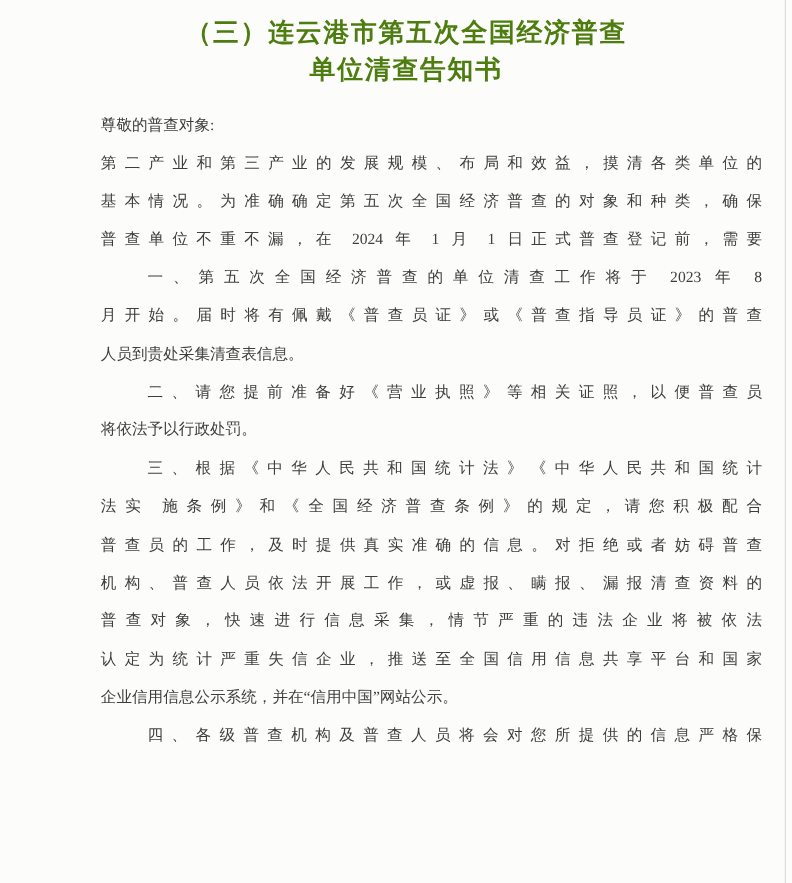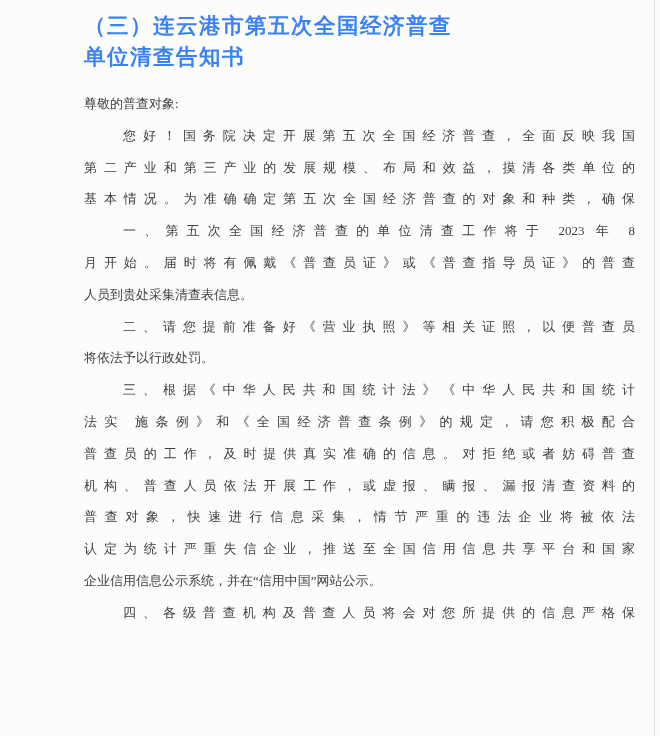--- a/index.html
+++ b/index.html
@@ -24,26 +24,27 @@
     height: 736px;
     background: #dcdcdc;
   }
   .title-block {
     position: absolute;
     left: 84px;
     top: 12px;
     width: 551px;
     box-sizing: border-box;
     padding-right: 42px;        
-    font-family: Liberation Mono, monospace;
+    text-align: center;
+    font-family: Liberation Serif, serif;
     font-weight: 700;
     font-size: 21.5px;
     line-height: 31px;
     letter-spacing: 1.5px;
-    color: #3b82f6;
+    color: #4d7c0f;
   }
   .body-block {
     position: absolute;
     left: 84px;
     top: 88px;
     width: 551px;
     font-size: 13px;
     line-height: 31.8px;
     color: #3e3e3e;
   }
@@ -67,23 +68,23 @@
 
   <div class="scan-edge"></div>
 
   <div class="title-block">
     <div>（三）连云港市第五次全国经济普查</div>
     <div>单位清查告知书</div>
   </div>
 
   <div class="body-block">
     <div class="ln">尊敬的普查对象:</div>
-    <div class="ln j ind">您好！国务院决定开展第五次全国经济普查，全面反映我国</div>
     <div class="ln j">第二产业和第三产业的发展规模、布局和效益，摸清各类单位的</div>
     <div class="ln j">基本情况。为准确确定第五次全国经济普查的对象和种类，确保</div>
+    <div class="ln j">普查单位不重不漏，在 2024 年 1 月 1 日正式普查登记前，需要</div>
     <div class="ln j ind">一、第五次全国经济普查的单位清查工作将于 2023 年 8</div>
     <div class="ln j">月开始。届时将有佩戴《普查员证》或《普查指导员证》的普查</div>
     <div class="ln">人员到贵处采集清查表信息。</div>
     <div class="ln j ind">二、请您提前准备好《营业执照》等相关证照，以便普查员</div>
     <div class="ln">将依法予以行政处罚。</div>
     <div class="ln j ind">三、根据《中华人民共和国统计法》《中华人民共和国统计</div>
     <div class="ln j">法实 施条例》和《全国经济普查条例》的规定，请您积极配合</div>
     <div class="ln j">普查员的工作，及时提供真实准确的信息。对拒绝或者妨碍普查</div>
     <div class="ln j">机构、普查人员依法开展工作，或虚报、瞒报、漏报清查资料的</div>
     <div class="ln j">普查对象，快速进行信息采集，情节严重的违法企业将被依法</div>

